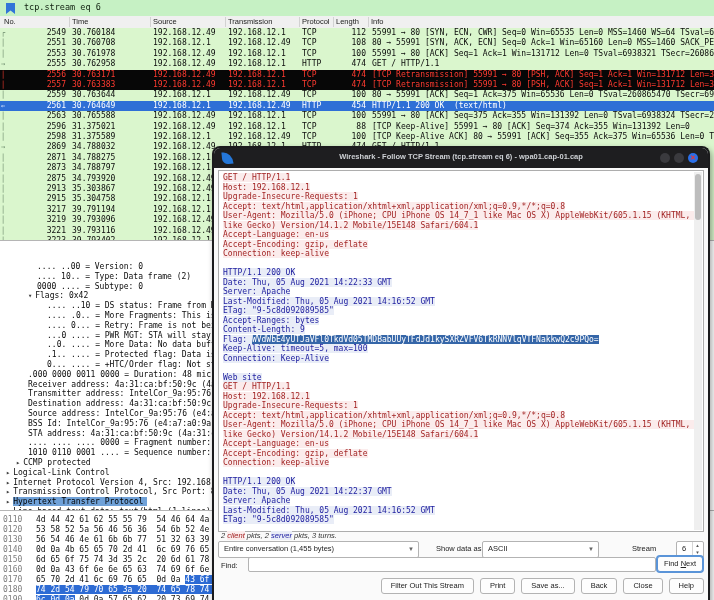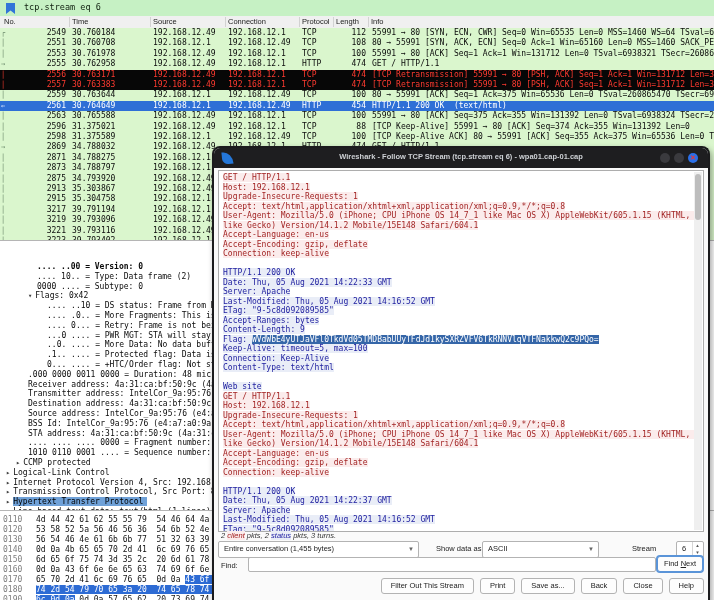--- a/index.html
+++ b/index.html
@@ -107,21 +107,21 @@
     <div class="abs" id="bookmark"></div>
     <div class="abs mono" id="filtertext">tcp.stream eq 6</div>
   </div>
 
   <div class="abs" id="colhead">
       <span class="collabel" style="left: 4px;">No.</span>
       <span class="collabel" style="left: 72px;">Time</span>
       <span class="colsep" style="left: 69px;"></span>
       <span class="collabel" style="left: 153px;">Source</span>
       <span class="colsep" style="left: 150px;"></span>
-      <span class="collabel" style="left: 228px;">Connection</span>
+      <span class="collabel" style="left: 228px;">Transmission</span>
       <span class="colsep" style="left: 225px;"></span>
       <span class="collabel" style="left: 302px;">Protocol</span>
       <span class="colsep" style="left: 299px;"></span>
       <span class="collabel" style="left: 336px;">Length</span>
       <span class="colsep" style="left: 333px;"></span>
       <span class="collabel" style="left: 371px;">Info</span>
       <span class="colsep" style="left: 368px;"></span>
     </div>
 
   <div class="abs mono" id="plist">
@@ -142,21 +142,21 @@
       <div class="prow " style="top: 145.6px;"><span class="pc pc-mark">│</span><span class="pc pc-no">2875</span><span class="pc pc-time">34.793920</span><span class="pc pc-src">192.168.12.49</span><span class="pc pc-dst"></span><span class="pc pc-proto"></span><span class="pc pc-len"></span><span class="pc pc-info"></span></div>
       <div class="prow " style="top: 156px;"><span class="pc pc-mark">│</span><span class="pc pc-no">2913</span><span class="pc pc-time">35.303867</span><span class="pc pc-src">192.168.12.49</span><span class="pc pc-dst"></span><span class="pc pc-proto"></span><span class="pc pc-len"></span><span class="pc pc-info"></span></div>
       <div class="prow " style="top: 166.4px;"><span class="pc pc-mark">│</span><span class="pc pc-no">2915</span><span class="pc pc-time">35.304758</span><span class="pc pc-src">192.168.12.1</span><span class="pc pc-dst"></span><span class="pc pc-proto"></span><span class="pc pc-len"></span><span class="pc pc-info"></span></div>
       <div class="prow " style="top: 176.8px;"><span class="pc pc-mark">│</span><span class="pc pc-no">3217</span><span class="pc pc-time">39.791194</span><span class="pc pc-src">192.168.12.1</span><span class="pc pc-dst"></span><span class="pc pc-proto"></span><span class="pc pc-len"></span><span class="pc pc-info"></span></div>
       <div class="prow " style="top: 187.2px;"><span class="pc pc-mark">│</span><span class="pc pc-no">3219</span><span class="pc pc-time">39.793096</span><span class="pc pc-src">192.168.12.49</span><span class="pc pc-dst"></span><span class="pc pc-proto"></span><span class="pc pc-len"></span><span class="pc pc-info"></span></div>
       <div class="prow " style="top: 197.6px;"><span class="pc pc-mark">│</span><span class="pc pc-no">3221</span><span class="pc pc-time">39.793116</span><span class="pc pc-src">192.168.12.49</span><span class="pc pc-dst"></span><span class="pc pc-proto"></span><span class="pc pc-len"></span><span class="pc pc-info"></span></div>
       <div class="prow " style="top: 208px;"><span class="pc pc-mark">└</span><span class="pc pc-no">3223</span><span class="pc pc-time">39.793402</span><span class="pc pc-src">192.168.12.1</span><span class="pc pc-dst"></span><span class="pc pc-proto"></span><span class="pc pc-len"></span><span class="pc pc-info"></span></div>
     </div>
 
   <div class="abs mono" id="details">
-      <div class="dline" style="top: 21px; left: 37px; font-weight: bold;"><span class="txt">.... ..00 = Version: 0</span></div>
+      <div class="dline" style="top: 21px; left: 37px;"><span class="txt">.... ..00 = Version: 0</span></div>
       <div class="dline" style="top: 30.8px; left: 37px;"><span class="txt">.... 10.. = Type: Data frame (2)</span></div>
       <div class="dline" style="top: 40.6px; left: 37px;"><span class="txt">0000 .... = Subtype: 0</span></div>
       <div class="dline" style="top: 50.4px; left: 28px;"><span class="arr">▾</span><span class="txt">Flags: 0x42</span></div>
       <div class="dline" style="top: 60.2px; left: 47px;"><span class="txt">.... ..10 = DS status: Frame from DS to a STA via AP (To DS: 0 From DS: 1)</span></div>
       <div class="dline" style="top: 70px; left: 47px;"><span class="txt">.... .0.. = More Fragments: This is the last fragment</span></div>
       <div class="dline" style="top: 79.8px; left: 47px;"><span class="txt">.... 0... = Retry: Frame is not being retransmitted</span></div>
       <div class="dline" style="top: 89.6px; left: 47px;"><span class="txt">...0 .... = PWR MGT: STA will stay up</span></div>
       <div class="dline" style="top: 99.4px; left: 47px;"><span class="txt">..0. .... = More Data: No data buffered</span></div>
       <div class="dline" style="top: 109.2px; left: 47px;"><span class="txt">.1.. .... = Protected flag: Data is protected</span></div>
       <div class="dline" style="top: 119px; left: 47px;"><span class="txt">0... .... = +HTC/Order flag: Not strictly ordered</span></div>
@@ -212,21 +212,20 @@
           <div class="sline"><span class="seg-s">HTTP/1.1 200 OK</span></div>
           <div class="sline"><span class="seg-s">Date: Thu, 05 Aug 2021 14:22:33 GMT</span></div>
           <div class="sline"><span class="seg-s">Server: Apache</span></div>
           <div class="sline"><span class="seg-s">Last-Modified: Thu, 05 Aug 2021 14:16:52 GMT</span></div>
           <div class="sline"><span class="seg-s">ETag: "9-5c8d092089585"</span></div>
           <div class="sline"><span class="seg-s">Accept-Ranges: bytes</span></div>
           <div class="sline"><span class="seg-s">Content-Length: 9</span></div>
           <div class="sline"><span class="seg-s">Flag: </span><span class="seg-sel">WVdWbE4yUTJaVFl0TkdVd05TMDBabUUyTFdJd1kySXRZVFV6TkRNNVlqVTFNakkwQ2c9PQo=</span></div>
           <div class="sline"><span class="seg-s">Keep-Alive: timeout=5, max=100</span></div>
           <div class="sline"><span class="seg-s">Connection: Keep-Alive</span></div>
-          <div class="sline"><span class="seg-s">Content-Type: text/html</span></div>
           <div class="sline">&nbsp;</div>
           <div class="sline"><span class="seg-s">Web site</span></div>
           <div class="sline"><span class="seg-c">GET / HTTP/1.1</span></div>
           <div class="sline"><span class="seg-c">Host: 192.168.12.1</span></div>
           <div class="sline"><span class="seg-c">Upgrade-Insecure-Requests: 1</span></div>
           <div class="sline"><span class="seg-c">Accept: text/html,application/xhtml+xml,application/xml;q=0.9,*/*;q=0.8</span></div>
           <div class="sline"><span class="seg-c">User-Agent: Mozilla/5.0 (iPhone; CPU iPhone OS 14_7_1 like Mac OS X) AppleWebKit/605.1.15 (KHTML, like Gecko) Version/14.1.2 Mobile/15E148 Safari/604.1</span></div>
           <div class="sline"><span class="seg-c">Accept-Language: en-us</span></div>
           <div class="sline"><span class="seg-c">Accept-Encoding: gzip, deflate</span></div>
           <div class="sline"><span class="seg-c">Connection: keep-alive</span></div>
@@ -235,21 +234,21 @@
           <div class="sline"><span class="seg-s">Date: Thu, 05 Aug 2021 14:22:37 GMT</span></div>
           <div class="sline"><span class="seg-s">Server: Apache</span></div>
           <div class="sline"><span class="seg-s">Last-Modified: Thu, 05 Aug 2021 14:16:52 GMT</span></div>
           <div class="sline"><span class="seg-s">ETag: "9-5c8d092089585"</span></div>
         </div>
       <div id="sscroll">
         <div id="sthumb"></div>
       </div>
     </div>
 
-    <div id="dstatus"><span>2 </span><span class="seg-c">client</span><span> pkts, 2 </span><span class="seg-s">status</span><span> pkts, 3 turns.</span></div>
+    <div id="dstatus"><span>2 </span><span class="seg-c">client</span><span> pkts, 2 </span><span class="seg-s">server</span><span> pkts, 3 turns.</span></div>
 
     <div class="combo" style="left:4px;top:393px;width:194px">
       <span>Entire conversation (1,455 bytes)</span>
       <span class="caret">▼</span>
     </div>
     <div class="dlabel" style="left:222px;top:393px">Show data as</div>
     <div class="combo" style="left:268px;top:393px;width:110px">
       <span>ASCII</span>
       <span class="caret">▼</span>
     </div>

